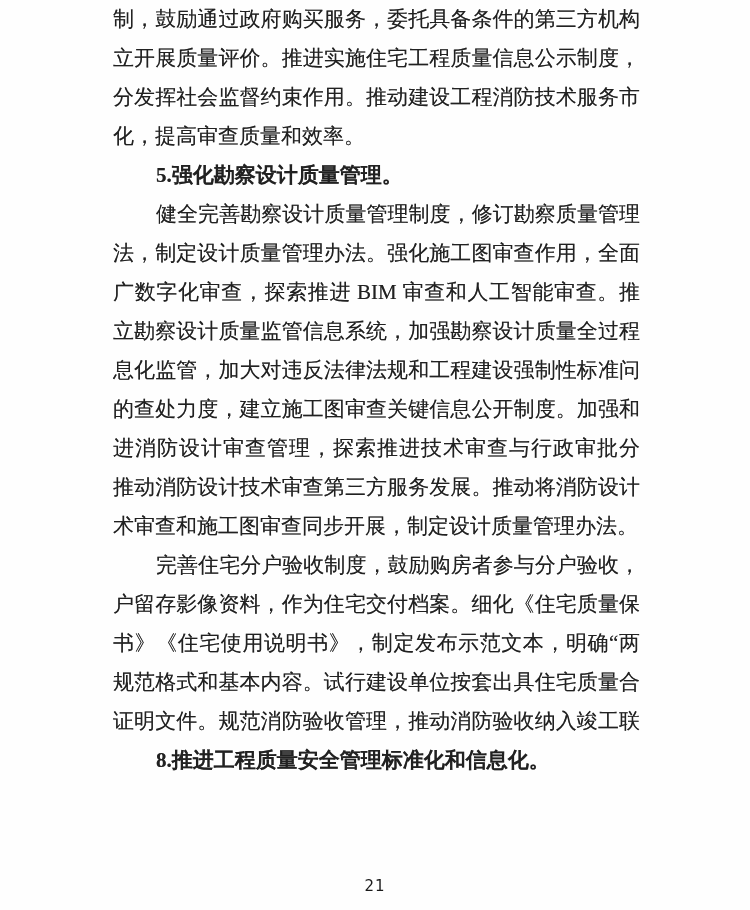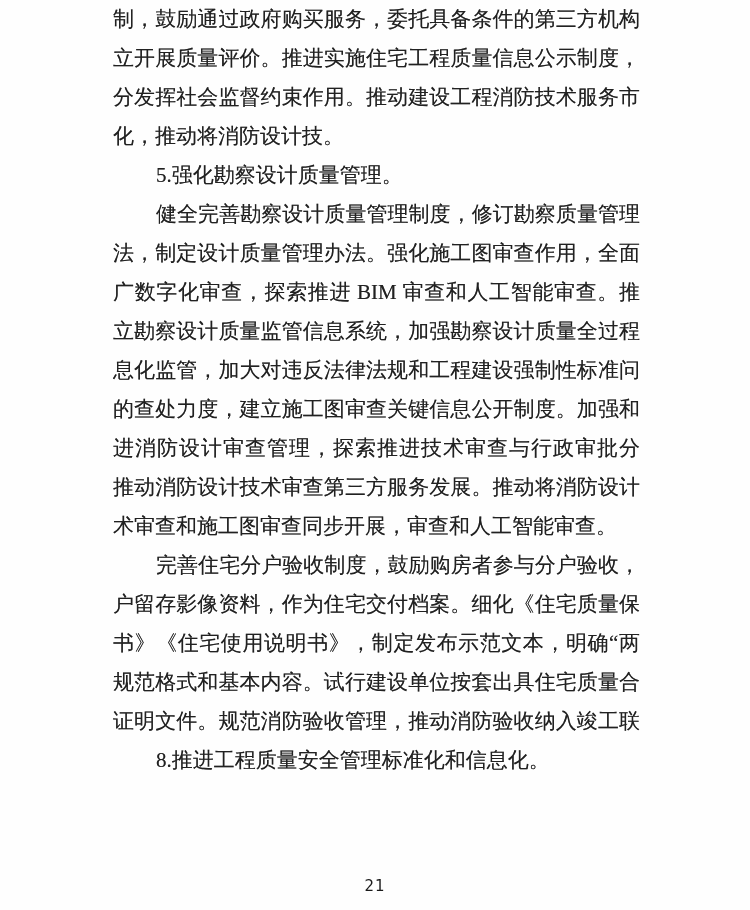--- a/index.html
+++ b/index.html
@@ -34,20 +34,21 @@
     text-shadow: 0 0 0.5px rgba(40,40,40,0.55);
   }
   .line.final {
     text-align-last: left;
   }
   .line.indent {
     padding-left: 43px;
   }
   .line.heading {
     text-align-last: left;
+    font-weight: bold;
   }
   .page-number {
     position: absolute;
     left: 0;
     top: 877px;
     width: 100%;
     text-align: center;
     font-family: "DejaVu Sans", "Liberation Sans", sans-serif;
     font-size: 15px;
     letter-spacing: 1px;
@@ -55,31 +56,31 @@
   }
 </style>
 </head>
 <body>
 
 <div class="page">
   <div class="text-column">
       <div class="line">制，鼓励通过政府购买服务，委托具备条件的第三方机构独</div>
       <div class="line">立开展质量评价。推进实施住宅工程质量信息公示制度，充</div>
       <div class="line">分发挥社会监督约束作用。推动建设工程消防技术服务市场</div>
-      <div class="line final">化，推动将消防设计技。</div>
+      <div class="line final">化，提高审查质量和效率。</div>
       <div class="line indent final heading">5.强化勘察设计质量管理。</div>
       <div class="line indent">健全完善勘察设计质量管理制度，修订勘察质量管理办</div>
       <div class="line">法，制定设计质量管理办法。强化施工图审查作用，全面推</div>
       <div class="line">广数字化审查，探索推进 BIM 审查和人工智能审查。推动建</div>
       <div class="line">立勘察设计质量监管信息系统，加强勘察设计质量全过程信</div>
       <div class="line">息化监管，加大对违反法律法规和工程建设强制性标准问题</div>
       <div class="line">的查处力度，建立施工图审查关键信息公开制度。加强和改</div>
       <div class="line">进消防设计审查管理，探索推进技术审查与行政审批分离，</div>
       <div class="line">推动消防设计技术审查第三方服务发展。推动将消防设计技</div>
-      <div class="line final">术审查和施工图审查同步开展，审查和人工智能审查。</div>
+      <div class="line final">术审查和施工图审查同步开展，制定设计质量管理办法。</div>
       <div class="line indent">完善住宅分户验收制度，鼓励购房者参与分户验收，按</div>
       <div class="line">户留存影像资料，作为住宅交付档案。细化《住宅质量保证</div>
       <div class="line">书》《住宅使用说明书》，制定发布示范文本，明确“两书”</div>
       <div class="line">规范格式和基本内容。试行建设单位按套出具住宅质量合格</div>
       <div class="line">证明文件。规范消防验收管理，推动消防验收纳入竣工联合</div>
       <div class="line indent final heading">8.推进工程质量安全管理标准化和信息化。</div>
     </div>
   <div class="page-number">21</div>
 </div>
 

